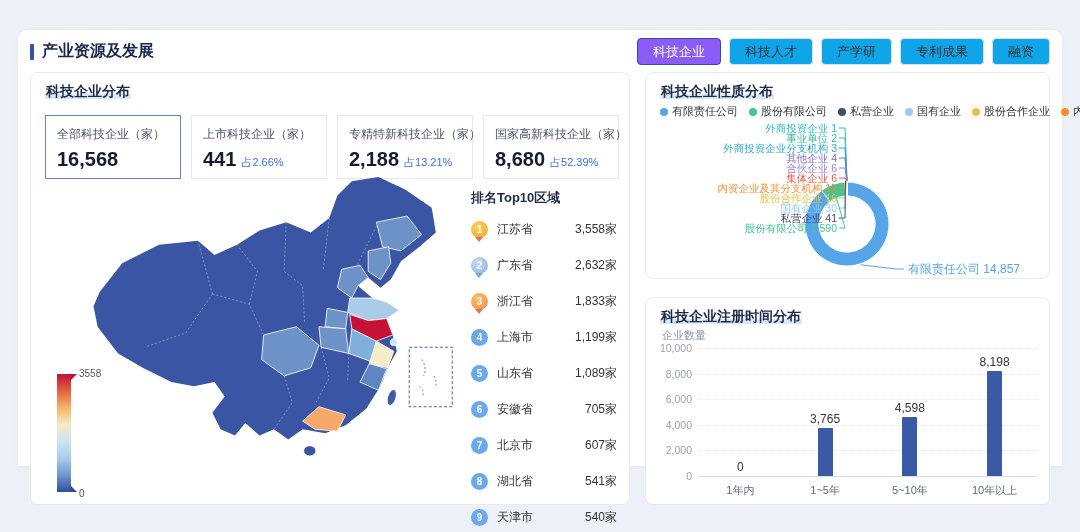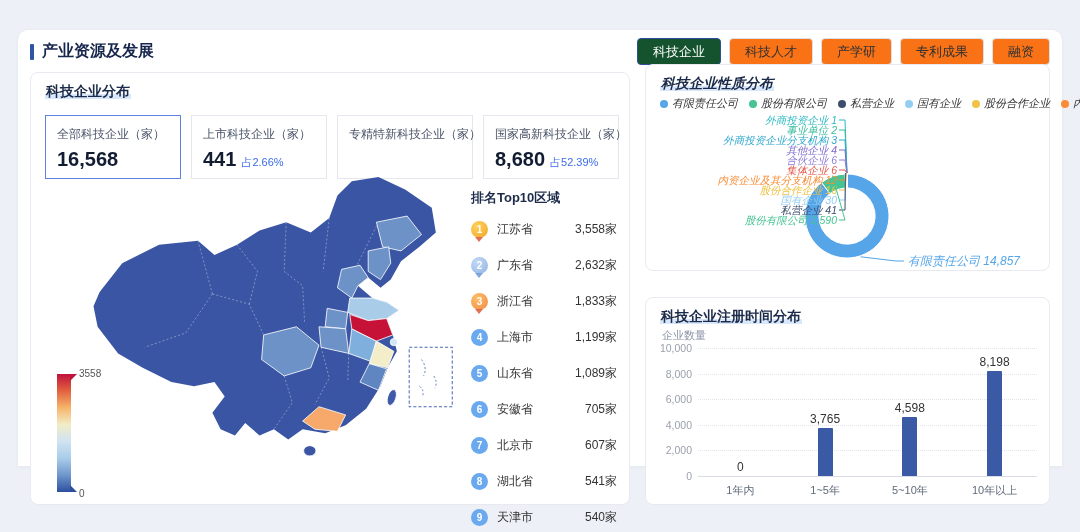--- a/index.html
+++ b/index.html
@@ -6,29 +6,29 @@
   html,body { width:1080px; height:532px; overflow:hidden; background:#EDF0F6;
     font-family:"Liberation Sans","DejaVu Sans",sans-serif; color:#1C2B4A; }
   .container { position:absolute; left:18px; top:30px; width:1044px; height:436px;
     background:#fff; border-radius:10px 10px 0 0; box-shadow:0 1px 4px rgba(30,50,100,.05);padding-left:24px; }
   
   .header { position:absolute; left:0; top:0; width:100%; height:42px; }
   .title-wrap { position:absolute; left:12px; top:11px; display:flex; align-items:center; }
   .accent-bar { width:4px; height:16px; background:#2F55A4; border-radius:1px; margin-right:8px; }
   h1 { font-size:16px; font-weight:bold; color:#17264D; }
   .tabs { position:absolute; right:12px; top:8px; display:flex; gap:8px; }
-  .tab { height:27px; padding:0 15px; font-size:13px; line-height:25px; background:#f97316;
+  .tab { height:27px; padding:0 15px; font-size:13px; line-height:25px; background:#0ea5e9;
     border:1px solid #DCDFE6; border-radius:4px; color:#303133; cursor:pointer; }
-  .tab.active { background:#14532d; border-color:#2E4E9E; color:#fff; }
+  .tab.active { background:#8b5cf6; border-color:#2E4E9E; color:#fff; }
   
   .card { position:absolute; background:#fff; border:1px solid #E8EAF0; border-radius:8px; }
   .card-title { position:absolute; left:14px; top:10px; font-size:14px; font-weight:bold; color:#1C2B4A; }
   .card-title span { background:linear-gradient(to top,#D9E7FB 30%,transparent 30%); padding:0 1px; }
   .left-card  { left:12px;  top:42px;  width:600px; height:433px; }
-  .donut-card { left:627px; top:34px;  width:405px; height:207px;font-style:italic; }
+  .donut-card { left:627px; top:42px;  width:405px; height:207px; }
   .bar-card   { left:627px; top:267px; width:405px; height:208px; }
   
   .stats-row { position:absolute; left:14px; top:42px; display:flex; gap:10px; }
   .stat-card { width:136px; height:64px; border:1px solid #E4E7EE; border-radius:0; padding:10px 11px; cursor:pointer; }
   .stat-card.selected { border:1px solid #5F82E0; }
   .stat-label { font-size:12px; color:#4A5468; white-space:nowrap; }
   .stat-line { margin-top:5px; display:flex; align-items:baseline; }
   .stat-value { font-size:20px; font-weight:bold; color:#121C33; }
   .stat-pct { font-size:11px; color:#3C6CE8; margin-left:5px; }
   
@@ -102,20 +102,24 @@
       </div>
       <div class="stat-card">
         <div class="stat-label">上市科技企业（家）</div>
         <div class="stat-line">
             <span class="stat-value">441</span>
             <span class="stat-pct">占2.66%</span>
           </div>
       </div>
       <div class="stat-card">
         <div class="stat-label">专精特新科技企业（家）</div>
+        <div class="stat-line">
+            <span class="stat-value">2,188</span>
+            <span class="stat-pct">占13.21%</span>
+          </div>
       </div>
       <div class="stat-card">
         <div class="stat-label">国家高新科技企业（家）</div>
         <div class="stat-line">
             <span class="stat-value">8,680</span>
             <span class="stat-pct">占52.39%</span>
           </div>
       </div>
     </div>
 

